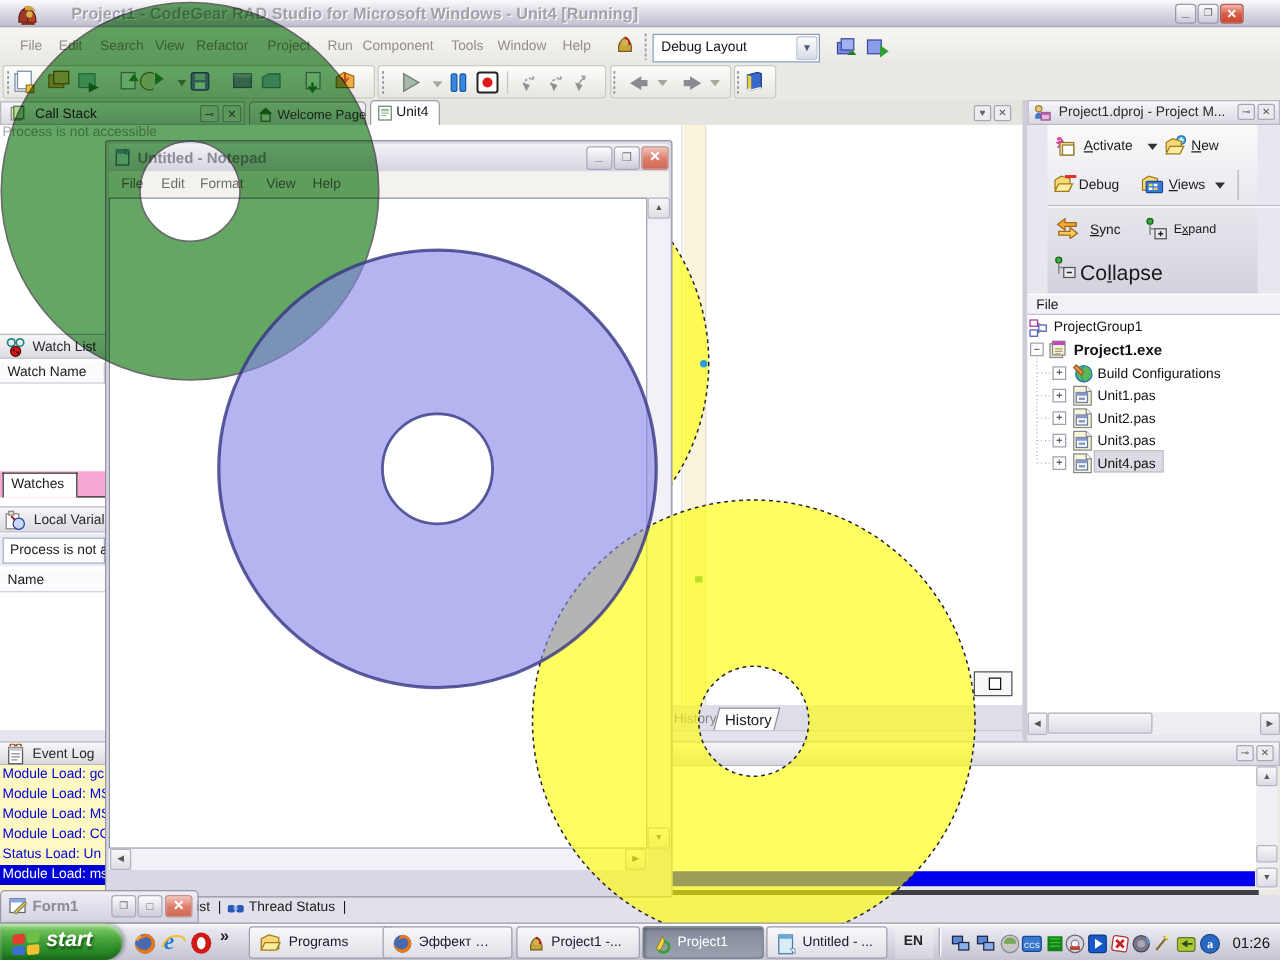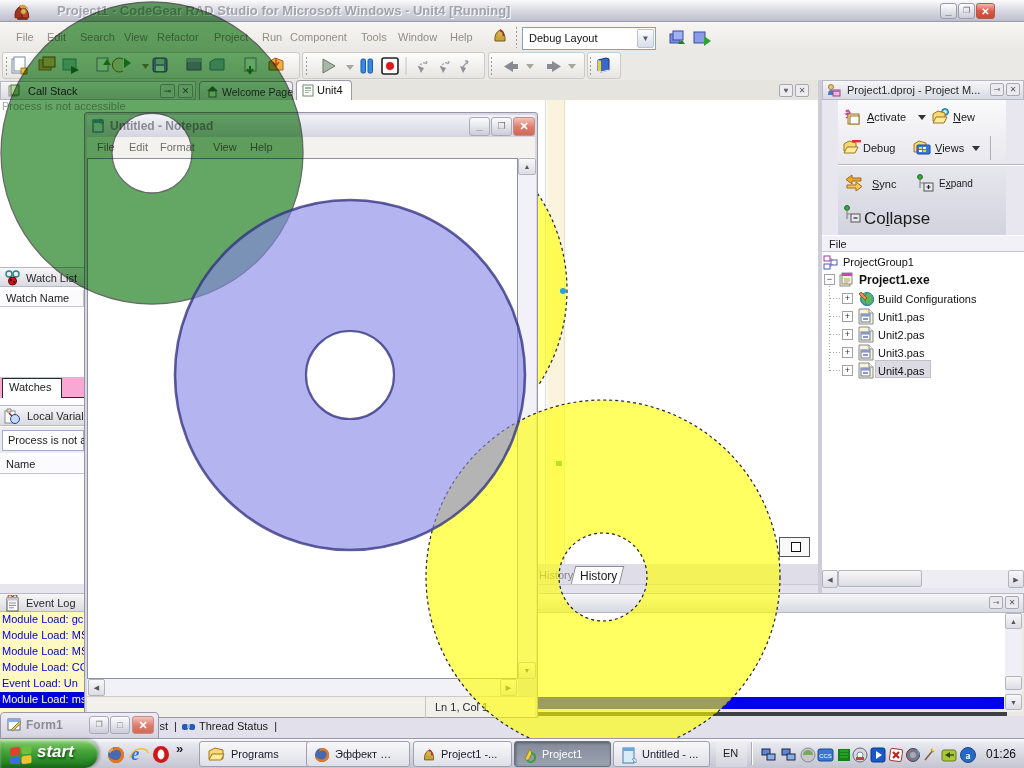--- a/index.html
+++ b/index.html
@@ -373,21 +373,21 @@
         <path d="M5 8 l7 0 m-7 2.4 l7 0 m-7 2.4 l5 0" stroke="#889" stroke-width="1"></path>
         <path d="M4 2 a2 2 0 0 1 4 0 M9 2 a2 2 0 0 1 4 0" stroke="#a04818" fill="none" stroke-width="1.2"></path>
       </svg>
     <div class="abs" style="left:26px;top:3px;font-size:11px;color:#2a2a2a">Event Log</div>
   </div>
   <div class="abs" style="left:0;top:512px;width:84px;height:104px;background:#fef9c3;font-size:11px;color:#0000d8;white-space:nowrap;overflow:hidden">
     <div style="height:16px;padding:1px 0 0 2px">Module Load: gc</div>
     <div style="height:16px;padding:1px 0 0 2px">Module Load: MS</div>
     <div style="height:16px;padding:1px 0 0 2px">Module Load: MS</div>
     <div style="height:16px;padding:1px 0 0 2px">Module Load: CC</div>
-    <div style="height:16px;padding:1px 0 0 2px">Event Load: Un</div>
+    <div style="height:16px;padding:1px 0 0 2px">Status Load: Un</div>
     <div style="height:16px;padding:1px 0 0 2px;background:#0000d8;color:#fff">Module Load: ms</div>
   </div>
 </div>
 
 <svg class="abs" style="left:0;top:0" width="1024" height="768" viewBox="0 0 1024 768">
     <circle cx="394" cy="290" r="173" fill="rgba(255,255,0,0.62)" stroke="#223" stroke-width="1.2" stroke-dasharray="3 3"></circle>
     <circle cx="563" cy="291" r="3" fill="#28a0e0"></circle>
   </svg>
 <div class="abs" style="left:556px;top:461px;width:6px;height:5px;background:#50b050"></div>
 
@@ -411,24 +411,20 @@
       <span class="abs" style="left:163px;top:4px">Help</span>
   </div>
   <div class="abs" style="left:2px;top:45px;width:431px;height:521px;background:#fff;border:1px solid #8a92a4"></div>
   <div class="abs" style="left:433px;top:45px;width:18px;height:521px;background:#f2f1f8">
     <div class="tb-btn" style="left:0;top:0;width:18px;height:17px;line-height:16px;font-size:7px">▲</div>
     <div class="tb-btn" style="left:0;top:504px;width:18px;height:17px;line-height:16px;font-size:7px">▼</div>
   </div>
   <div class="abs" style="left:2px;top:566px;width:431px;height:17px;background:#f2f1f8">
     <div class="tb-btn" style="left:1px;top:0;width:17px;height:17px;line-height:16px;font-size:7px">◀</div>
     <div class="tb-btn" style="left:413px;top:0;width:17px;height:17px;line-height:16px;font-size:7px">▶</div>
-  </div>
-  <div class="abs" style="left:2px;top:583px;width:448px;height:21px;background:#f1f0eb;border-top:1px solid #cac8c0">
-    <div class="abs" style="left:338px;top:0;width:1px;height:21px;background:#c8c6be"></div>
-    <div class="abs" style="left:348px;top:4px;font-size:11px;color:#2a2a2a">Ln 1, Col 1</div>
   </div>
 </div>
 
 <div class="abs" id="form1" style="left:0;top:712px;width:159px;height:27px;background:linear-gradient(#efedf6,#d4d2e0);border:1px solid #9a98a8;border-radius:4px 4px 0 0">
   <svg class="abs" style="left:6px;top:4px" width="15" height="15" viewBox="0 0 15 15">
       <rect x="1" y="2" width="12" height="11" fill="#fff" stroke="#666"></rect>
       <rect x="1" y="2" width="12" height="3" fill="#88a8e8"></rect>
       <path d="M4 13 L13 4 L14 6 L6 14 Z" fill="#e8c838" stroke="#886"></path>
     </svg>
   <div class="abs" style="left:25px;top:5px;font-size:12px;font-weight:bold;color:#8b8b95">Form1</div>
@@ -509,21 +505,21 @@
   </div>
   <div class="abs" style="left:613px;top:2px;width:97px;height:26px;border:1px solid #a0a0b0;border-radius:3px;background:linear-gradient(#f8f8fa,#dfdfe8)">
     <svg class="abs" style="left:8px;top:5px" width="15" height="17" viewBox="0 0 15 17">
         <rect x="1" y="1" width="11" height="15" fill="#d8ecf8" stroke="#4a7aa8"></rect>
         <rect x="1" y="1" width="11" height="3" fill="#68a8d8"></rect>
         <path d="M10 12 l4 4 0 -4z" fill="#fff" stroke="#4a7aa8" stroke-width="0.6"></path>
       </svg>
     <div class="abs" style="left:28px;top:6px;font-size:11px;color:#1a1a28">Untitled - ...</div>
   </div>
   <div class="abs" style="left:716px;top:2px;width:31px;height:26px;background:linear-gradient(#f0f0f4,#d4d4de)">
-    <div class="abs" style="left:7px;top:6px;font-size:11px;font-weight:normal;color:#222">EN</div>
+    <div class="abs" style="left:7px;top:6px;font-size:11px;font-weight:bold;color:#222">EN</div>
   </div>
   <div class="abs" style="left:751px;top:3px;width:2px;height:23px;border-left:1px solid #aab;border-right:1px solid #fff"></div>
   <svg class="abs" style="left:760px;top:8px" width="226" height="17" viewBox="0 0 226 17">
     <g>
         <rect x="2" y="2" width="8" height="6" fill="#5888d8" stroke="#224"></rect>
         <rect x="7" y="7" width="8" height="6" fill="#88b0e8" stroke="#224"></rect>
       </g>
     <g transform="translate(20,0)">
         <rect x="2" y="2" width="8" height="6" fill="#5888d8" stroke="#224"></rect>
         <rect x="7" y="7" width="8" height="6" fill="#88b0e8" stroke="#224"></rect>

